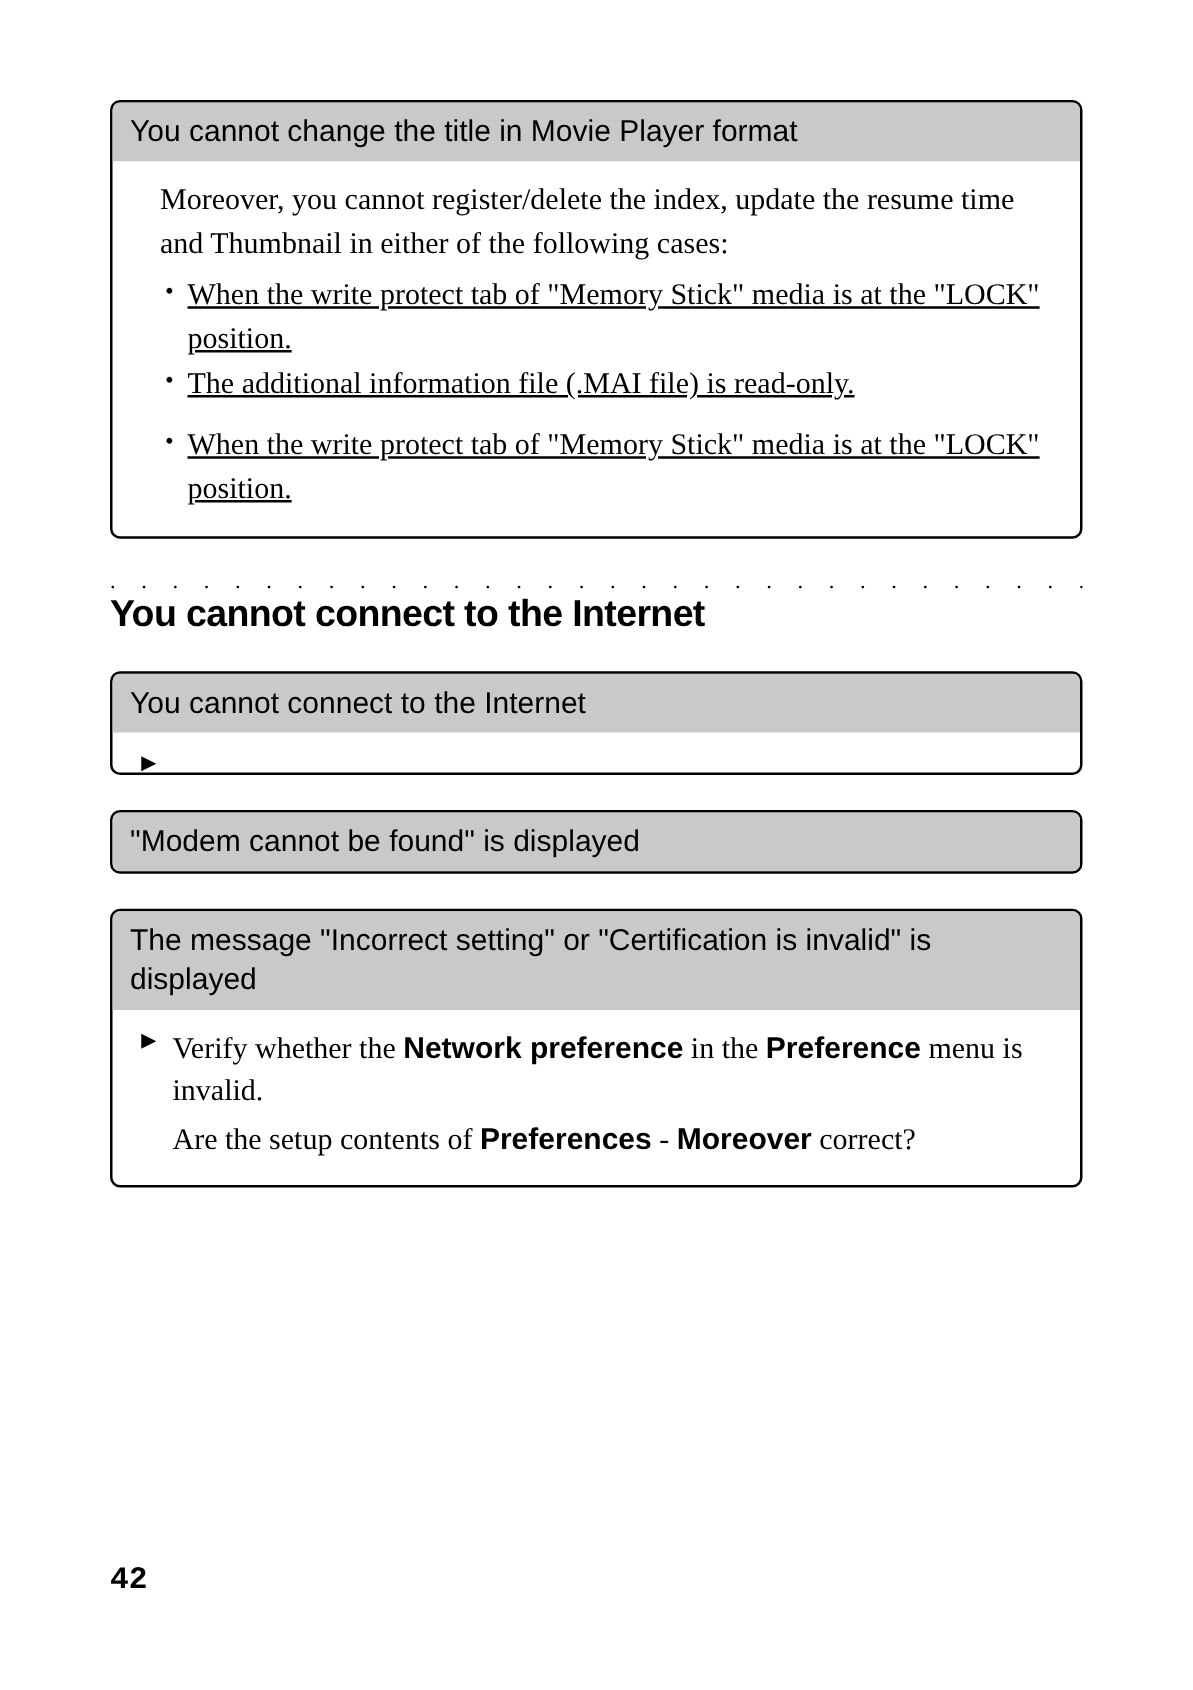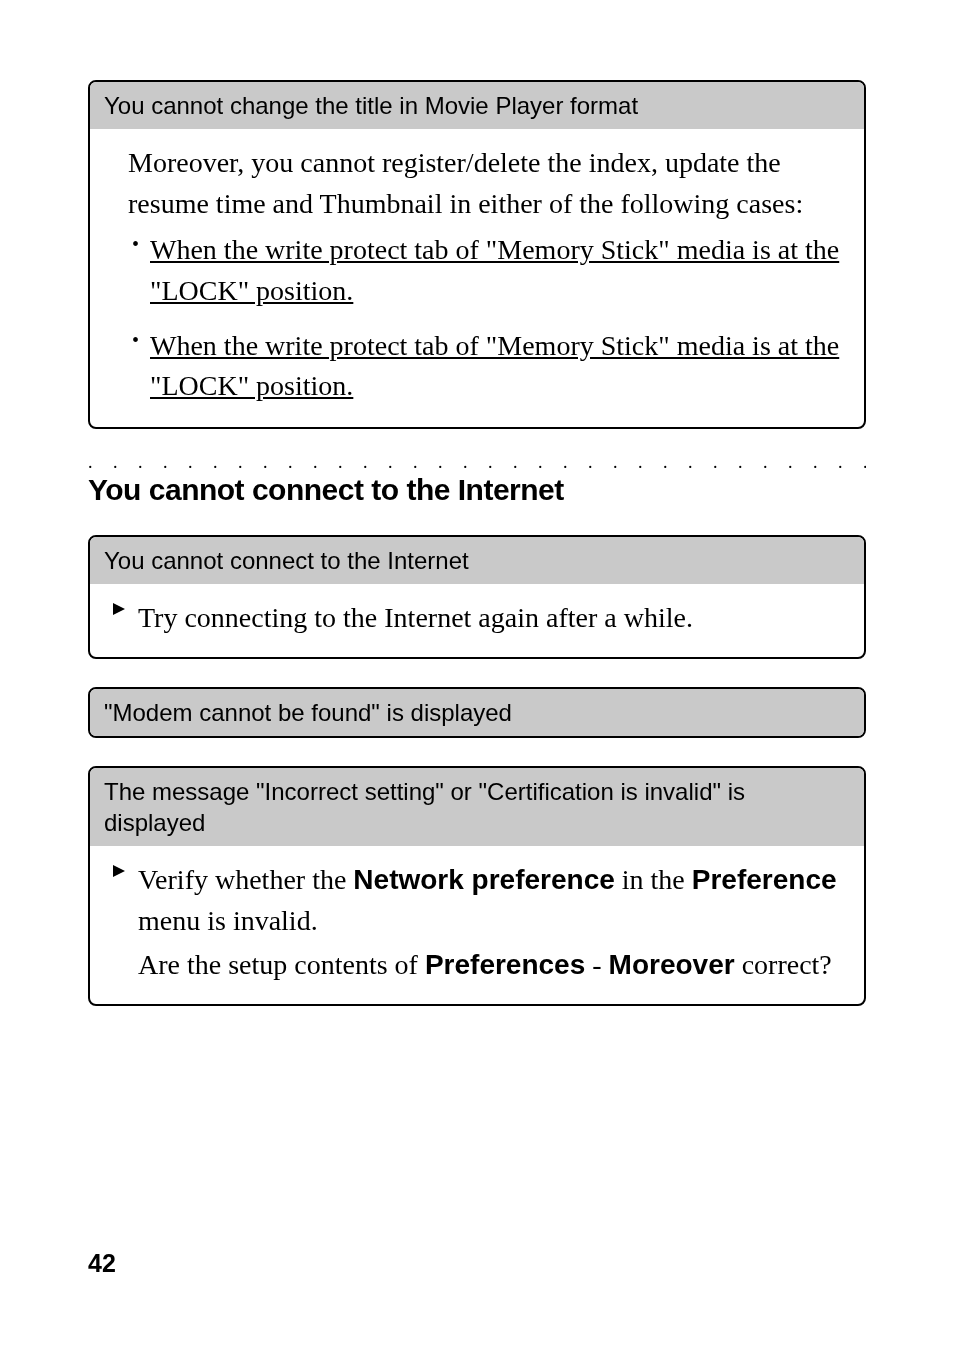--- a/index.html
+++ b/index.html
@@ -25,21 +25,21 @@
   .box-header {
     background: #c9c9c9;
     padding: 8px 14px;
     font-family: Verdana, Geneva, Arial, sans-serif;
     font-weight: normal;
     font-size: 24px;
     line-height: 1.3;
   }
   .box-body {
     padding: 14px 20px 18px 20px;
-    font-size: 28px;
+    font-size: 24px;
     line-height: 1.45;
   }
   .intro {
     padding-left: 18px;
     margin-bottom: 6px;
   }
   ul.bullets {
     list-style: none;
     padding: 0;
     margin: 0 0 14px 18px;
@@ -82,56 +82,56 @@
     position: absolute;
     left: 2px;
     top: 4px;
   }
   .arrow svg { display: block; }
   .b { font-weight: bold; font-family: Arial, Helvetica, sans-serif; }
   .page-number {
     position: absolute;
     left: 88px;
     bottom: 74px;
-    font-family: Liberation Sans, sans-serif;
+    font-family: Liberation Mono, monospace;
     font-weight: 900;
     font-size: 25px;
   }
 </style>
 </head>
 <body>
 
 <div class="page">
 
   <div class="box">
     <div class="box-header">You cannot change the title in Movie Player format</div>
     <div class="box-body">
       <div class="intro">Moreover, you cannot register/delete the index, update the resume time and Thumbnail in either of the following cases:</div>
       <ul class="bullets">
         <li>When the write protect tab of "Memory Stick" media is at the "LOCK" position.</li>
+        <li>The additional information file (.MAI file) is read-only.</li>
       </ul>
       <ul class="bullets" style="margin-bottom:2px">
         <li>When the write protect tab of "Memory Stick" media is at the "LOCK" position.</li>
       </ul>
     </div>
   </div>
 
   <div class="dotted-divider">. . . . . . . . . . . . . . . . . . . . . . . . . . . . . . . . . . . . . . . . . . . . . .</div>
   <h1 class="section-heading">You cannot connect to the Internet</h1>
 
   <div class="box">
     <div class="box-header">You cannot connect to the Internet</div>
     <div class="box-body">
       <div class="arrow-item">
         <span class="arrow">
           <svg width="14" height="14" viewBox="0 0 14 14">
               <polygon points="1,1 13,7 1,13" fill="#000"></polygon>
             </svg>
         </span>
-        <span>Try connecting to the Internet again after a while.</span>
       </div>
     </div>
   </div>
 
   <div class="box">
     <div class="box-header">"Modem cannot be found" is displayed</div>
   </div>
 
   <div class="box">
     <div class="box-header">The message "Incorrect setting" or "Certification is invalid" is displayed</div>

